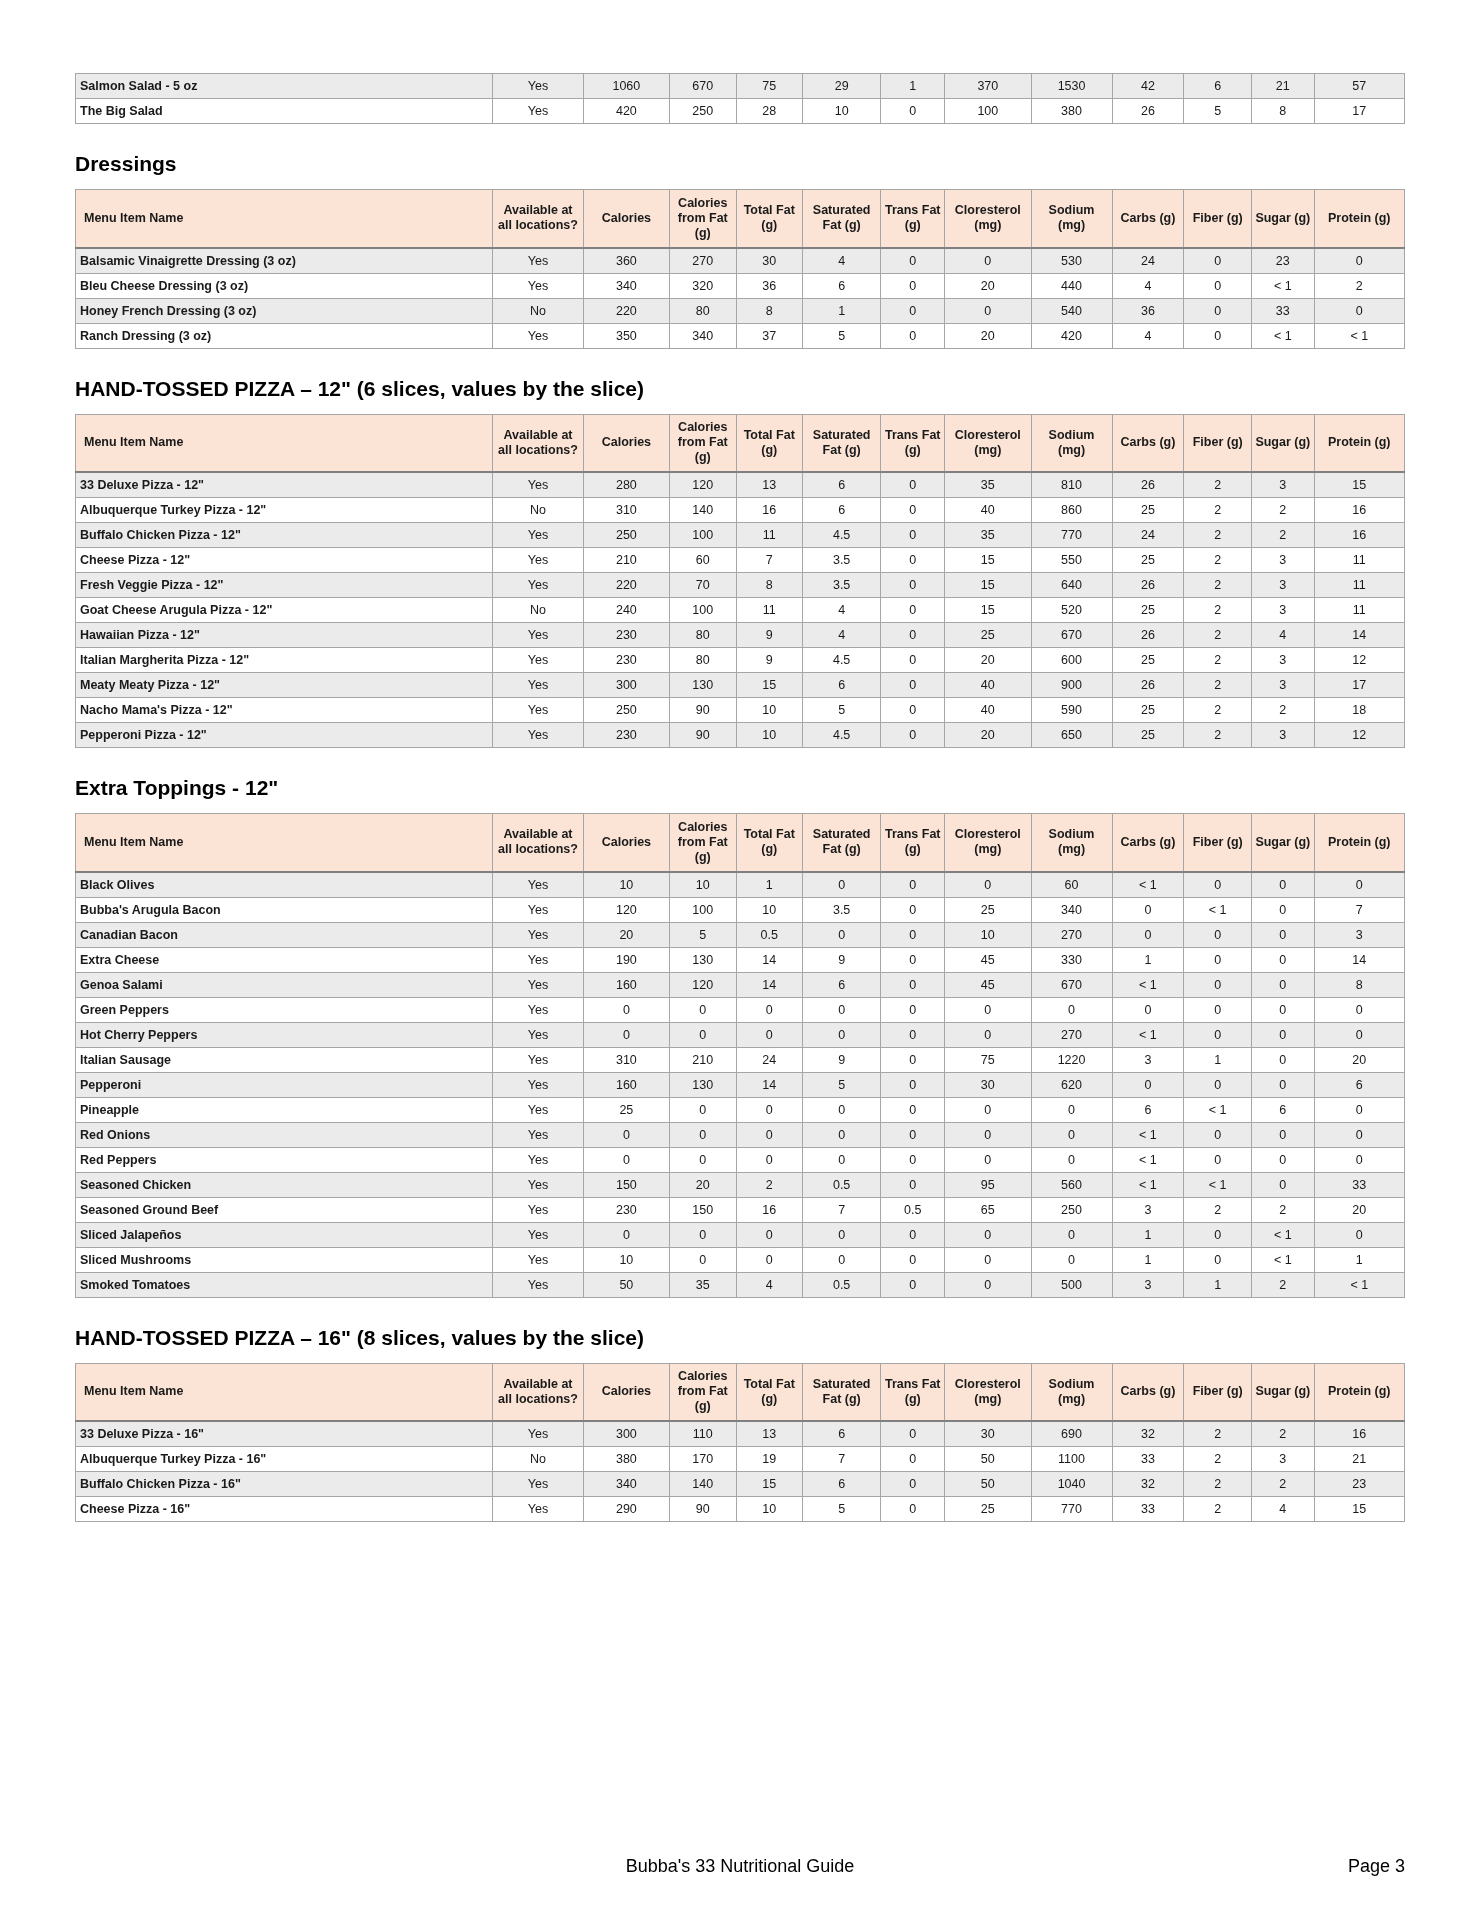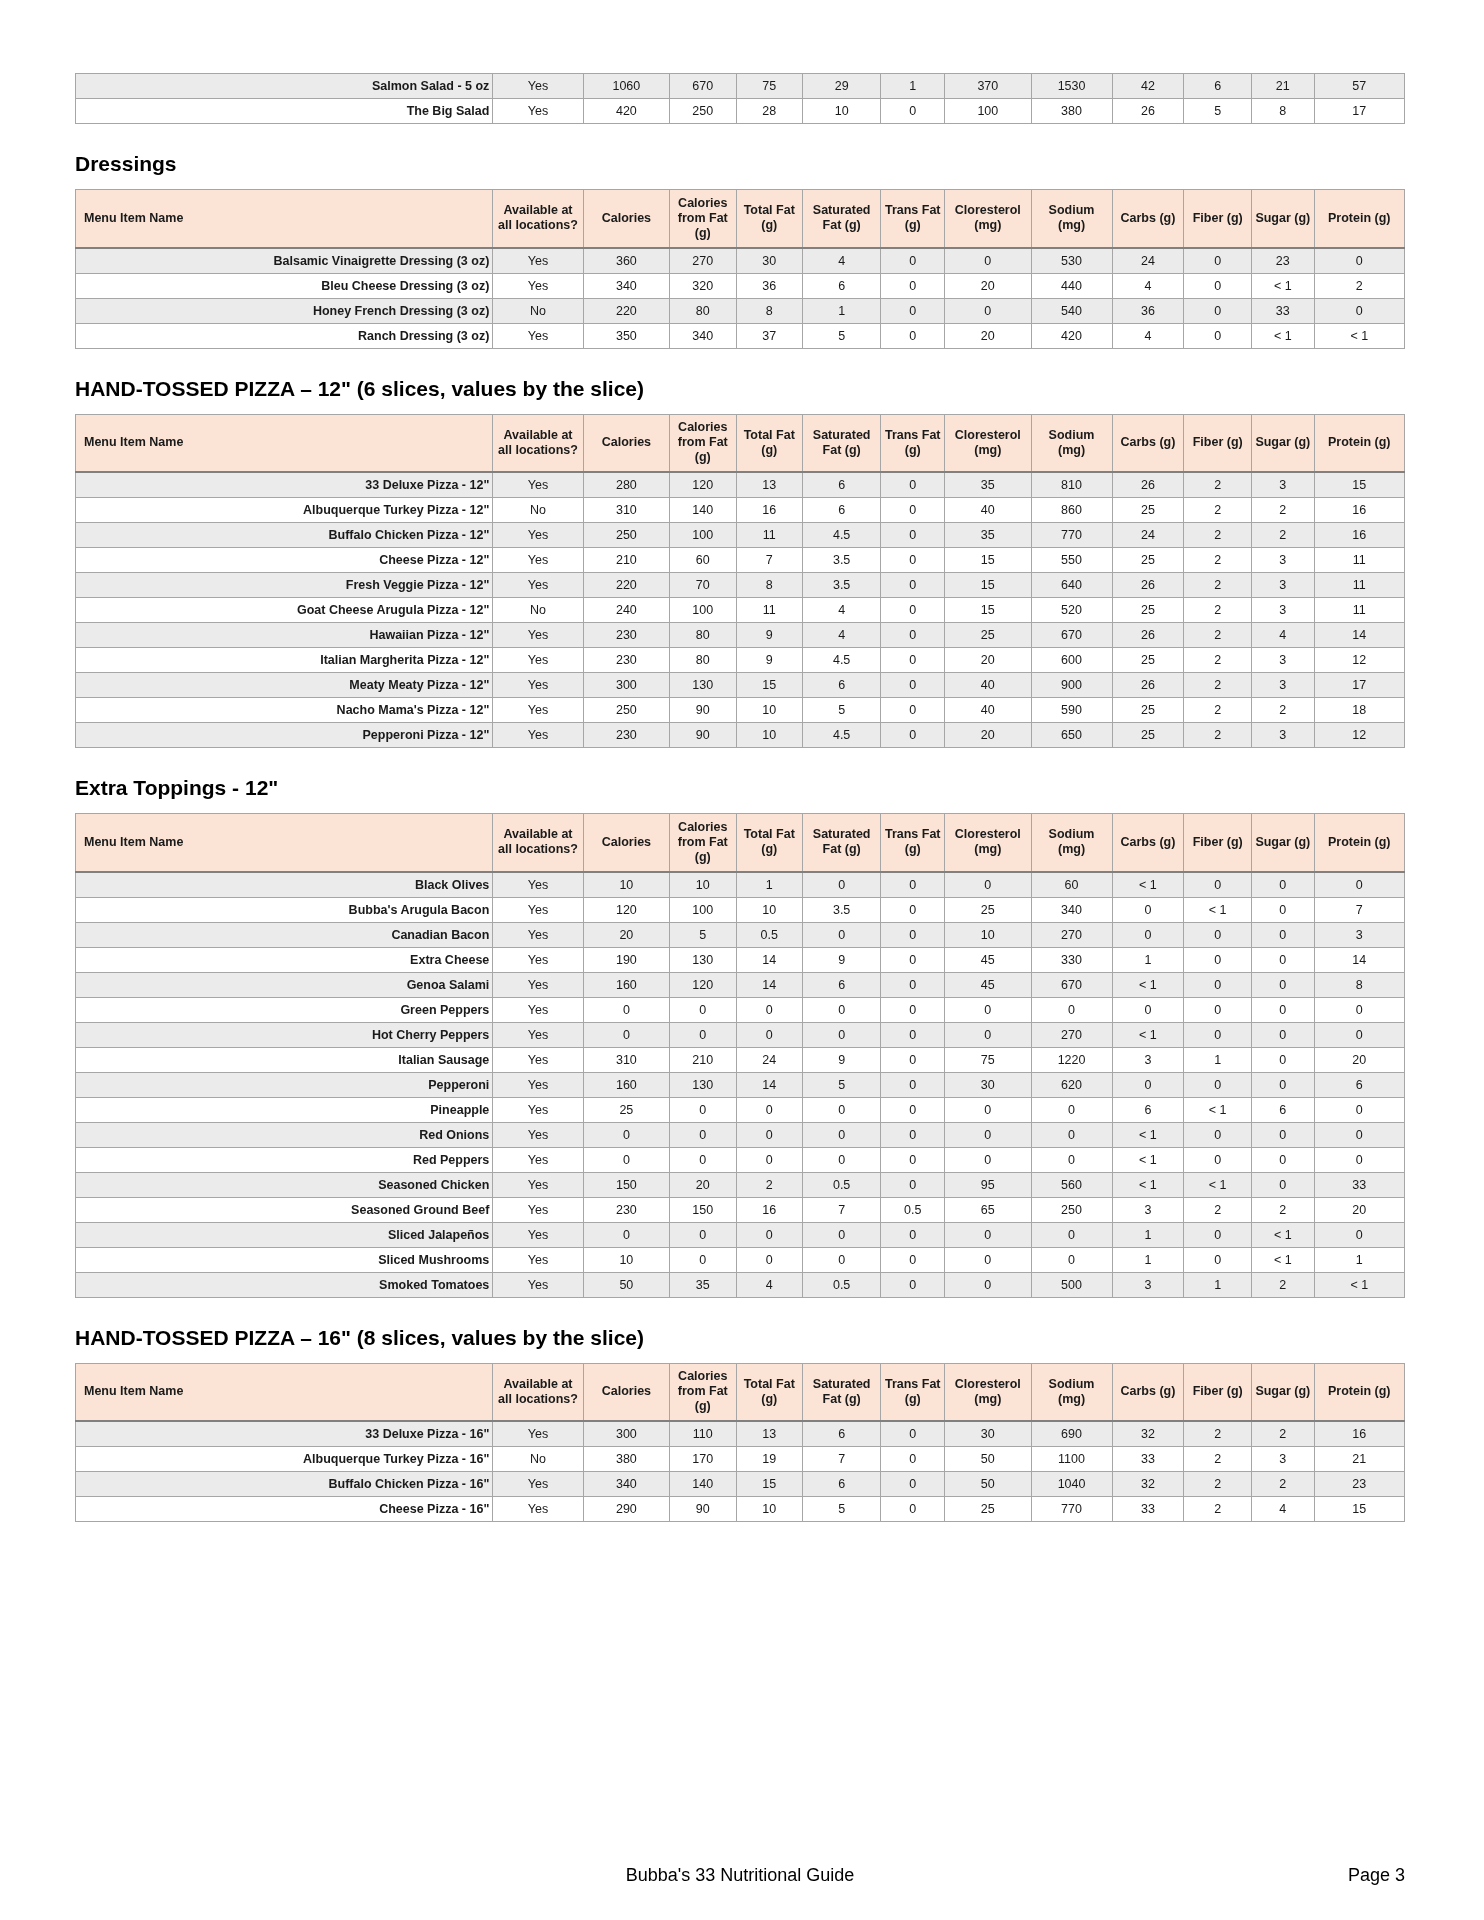--- a/index.html
+++ b/index.html
@@ -43,32 +43,31 @@
   }
   table.nutrition thead th.name-col { text-align:left; padding-left:8px; }
   table.nutrition td {
     font-size:12.5px;
     line-height:16px;
     padding:4px 3px;
     text-align:center;
     height:25px;
   }
   table.nutrition td.name {
-    text-align:right;
+    text-align:left;
     font-weight:bold;
     padding-left:4px;
   }
   table.nutrition tbody tr:nth-child(odd)  { background:#ebebeb; }
   table.nutrition tbody tr:nth-child(even) { background:#ffffff; }
   .footer {
     position:absolute;
     left:75px; right:79px; top:1856px;
     font-size:18px;
     color:#000;
-    margin-top:9px;
   }
   .footer-title { display:block; text-align:center; }
   .page-number  { position:absolute; right:0; top:0; }
 </style>
 </head>
 <body>
 
 <div class="page">
   <div id="content">
       <table class="nutrition">

